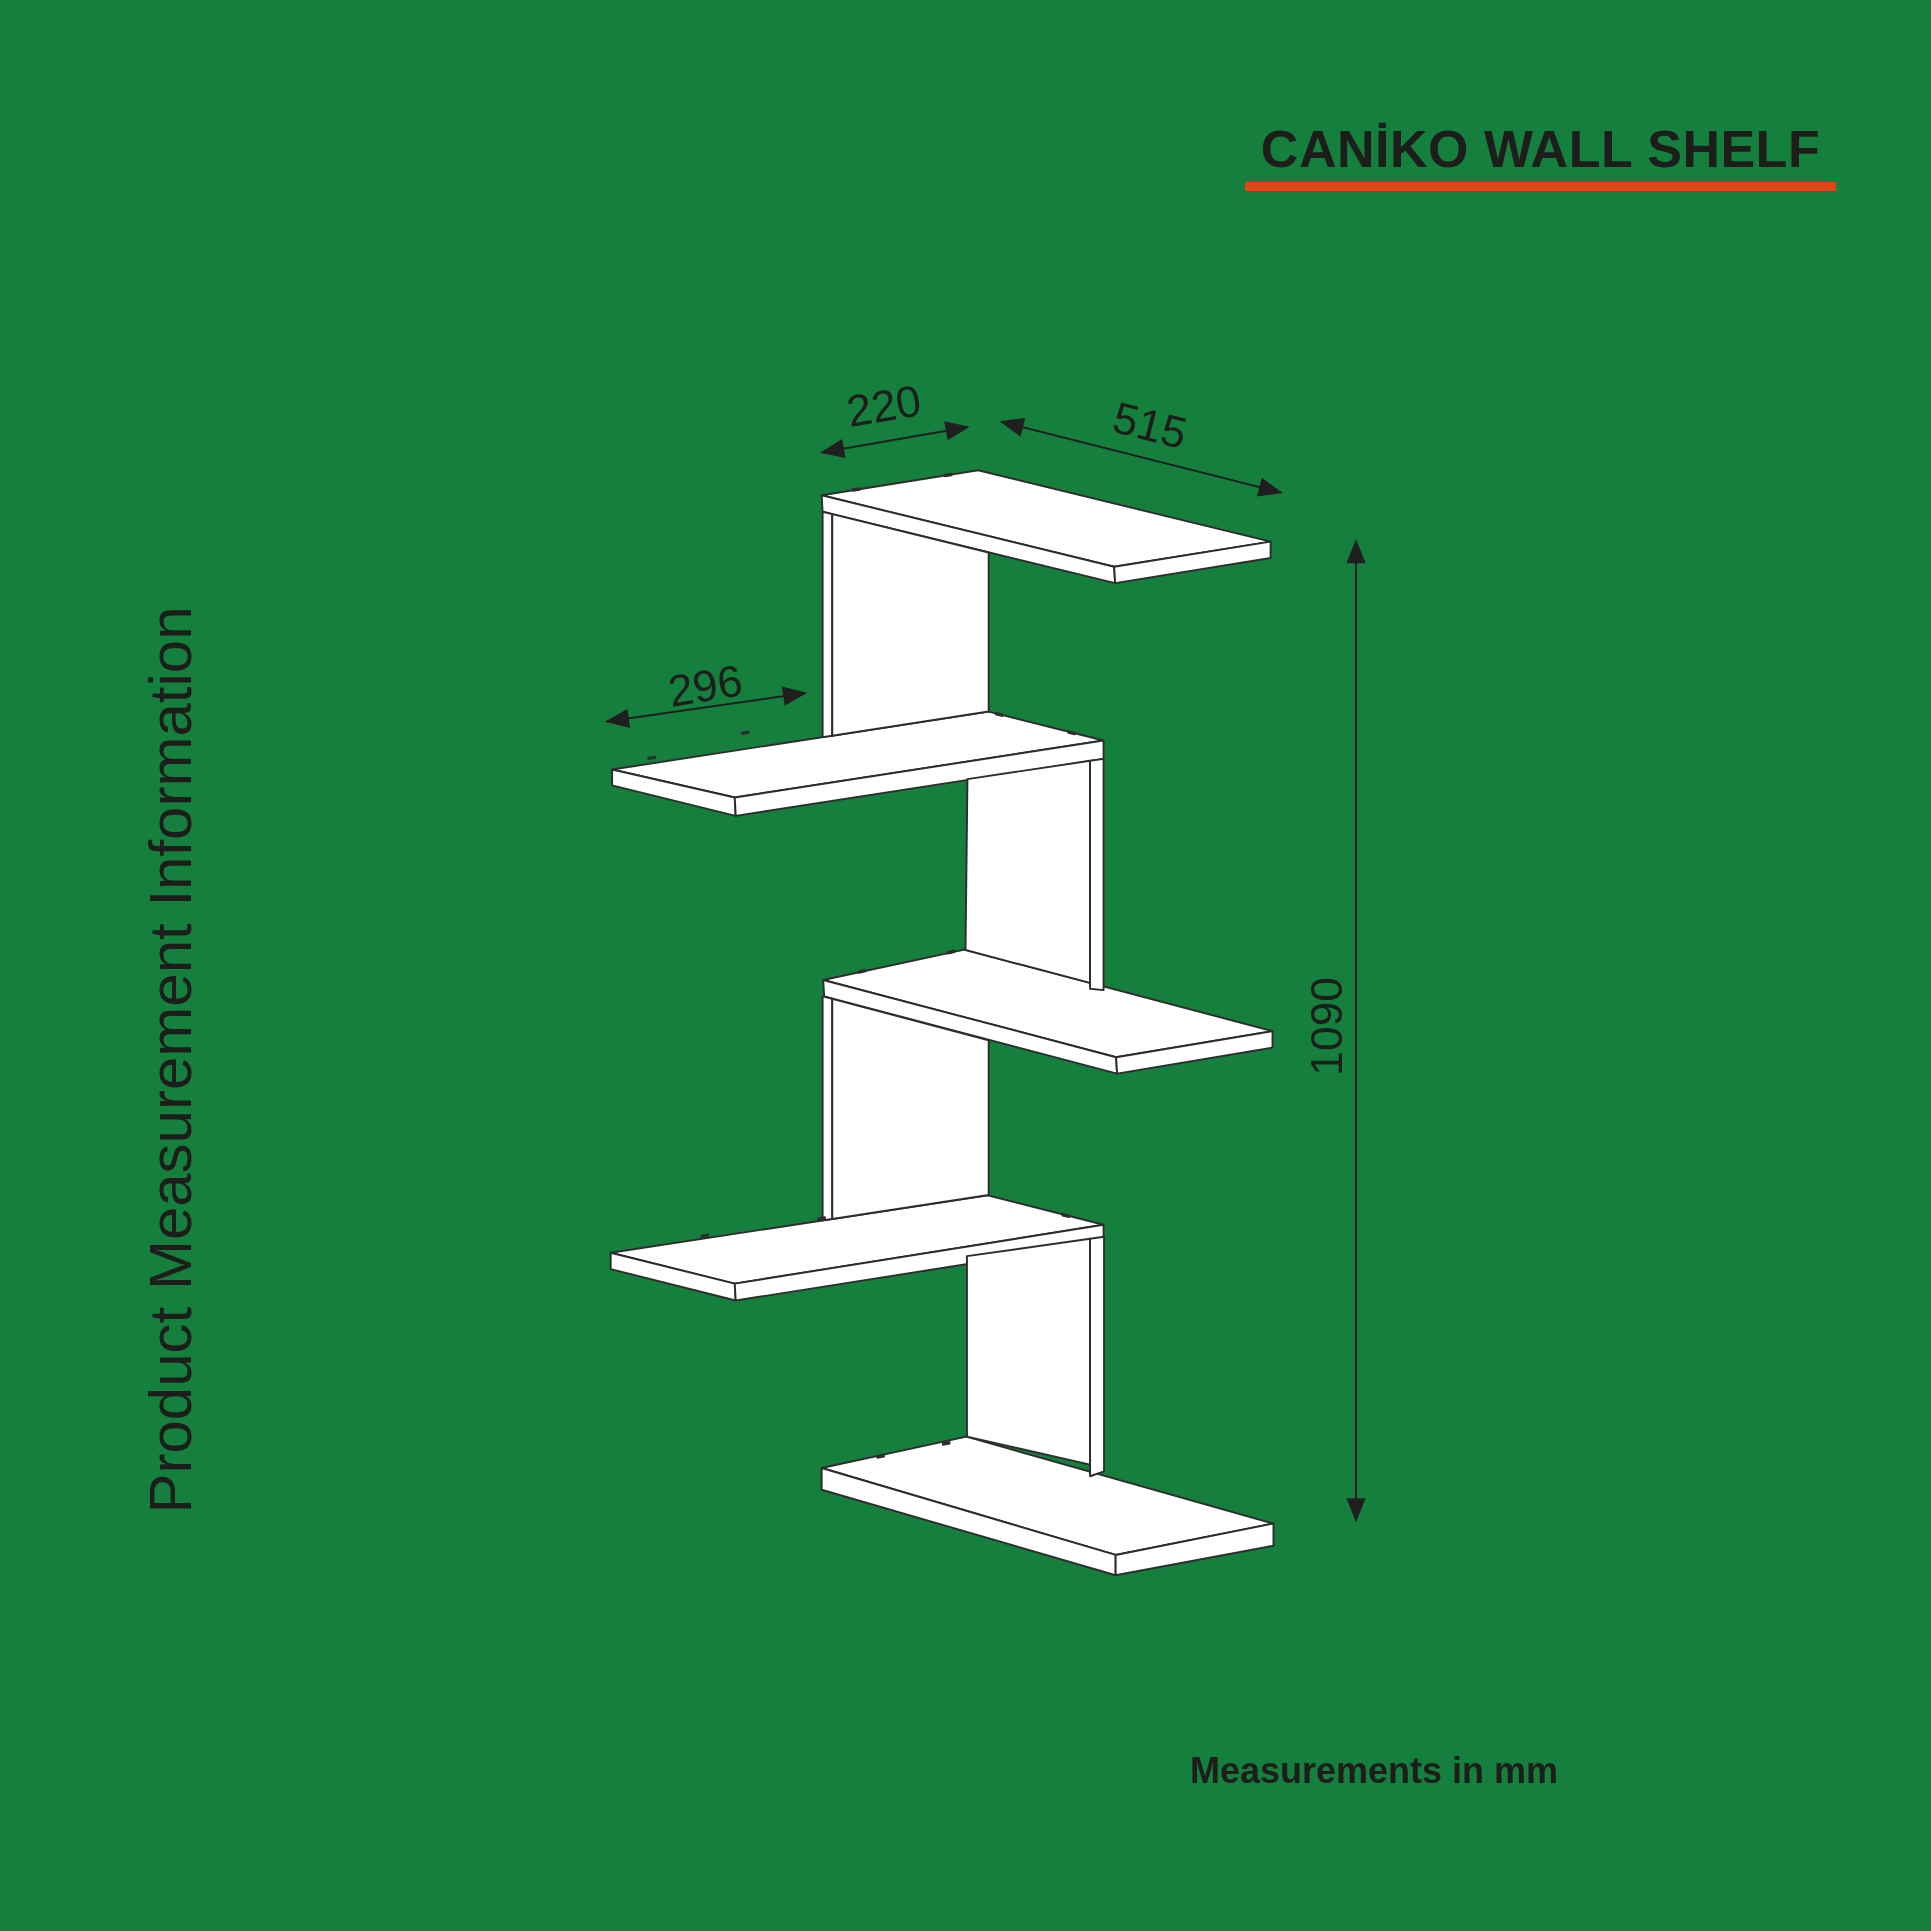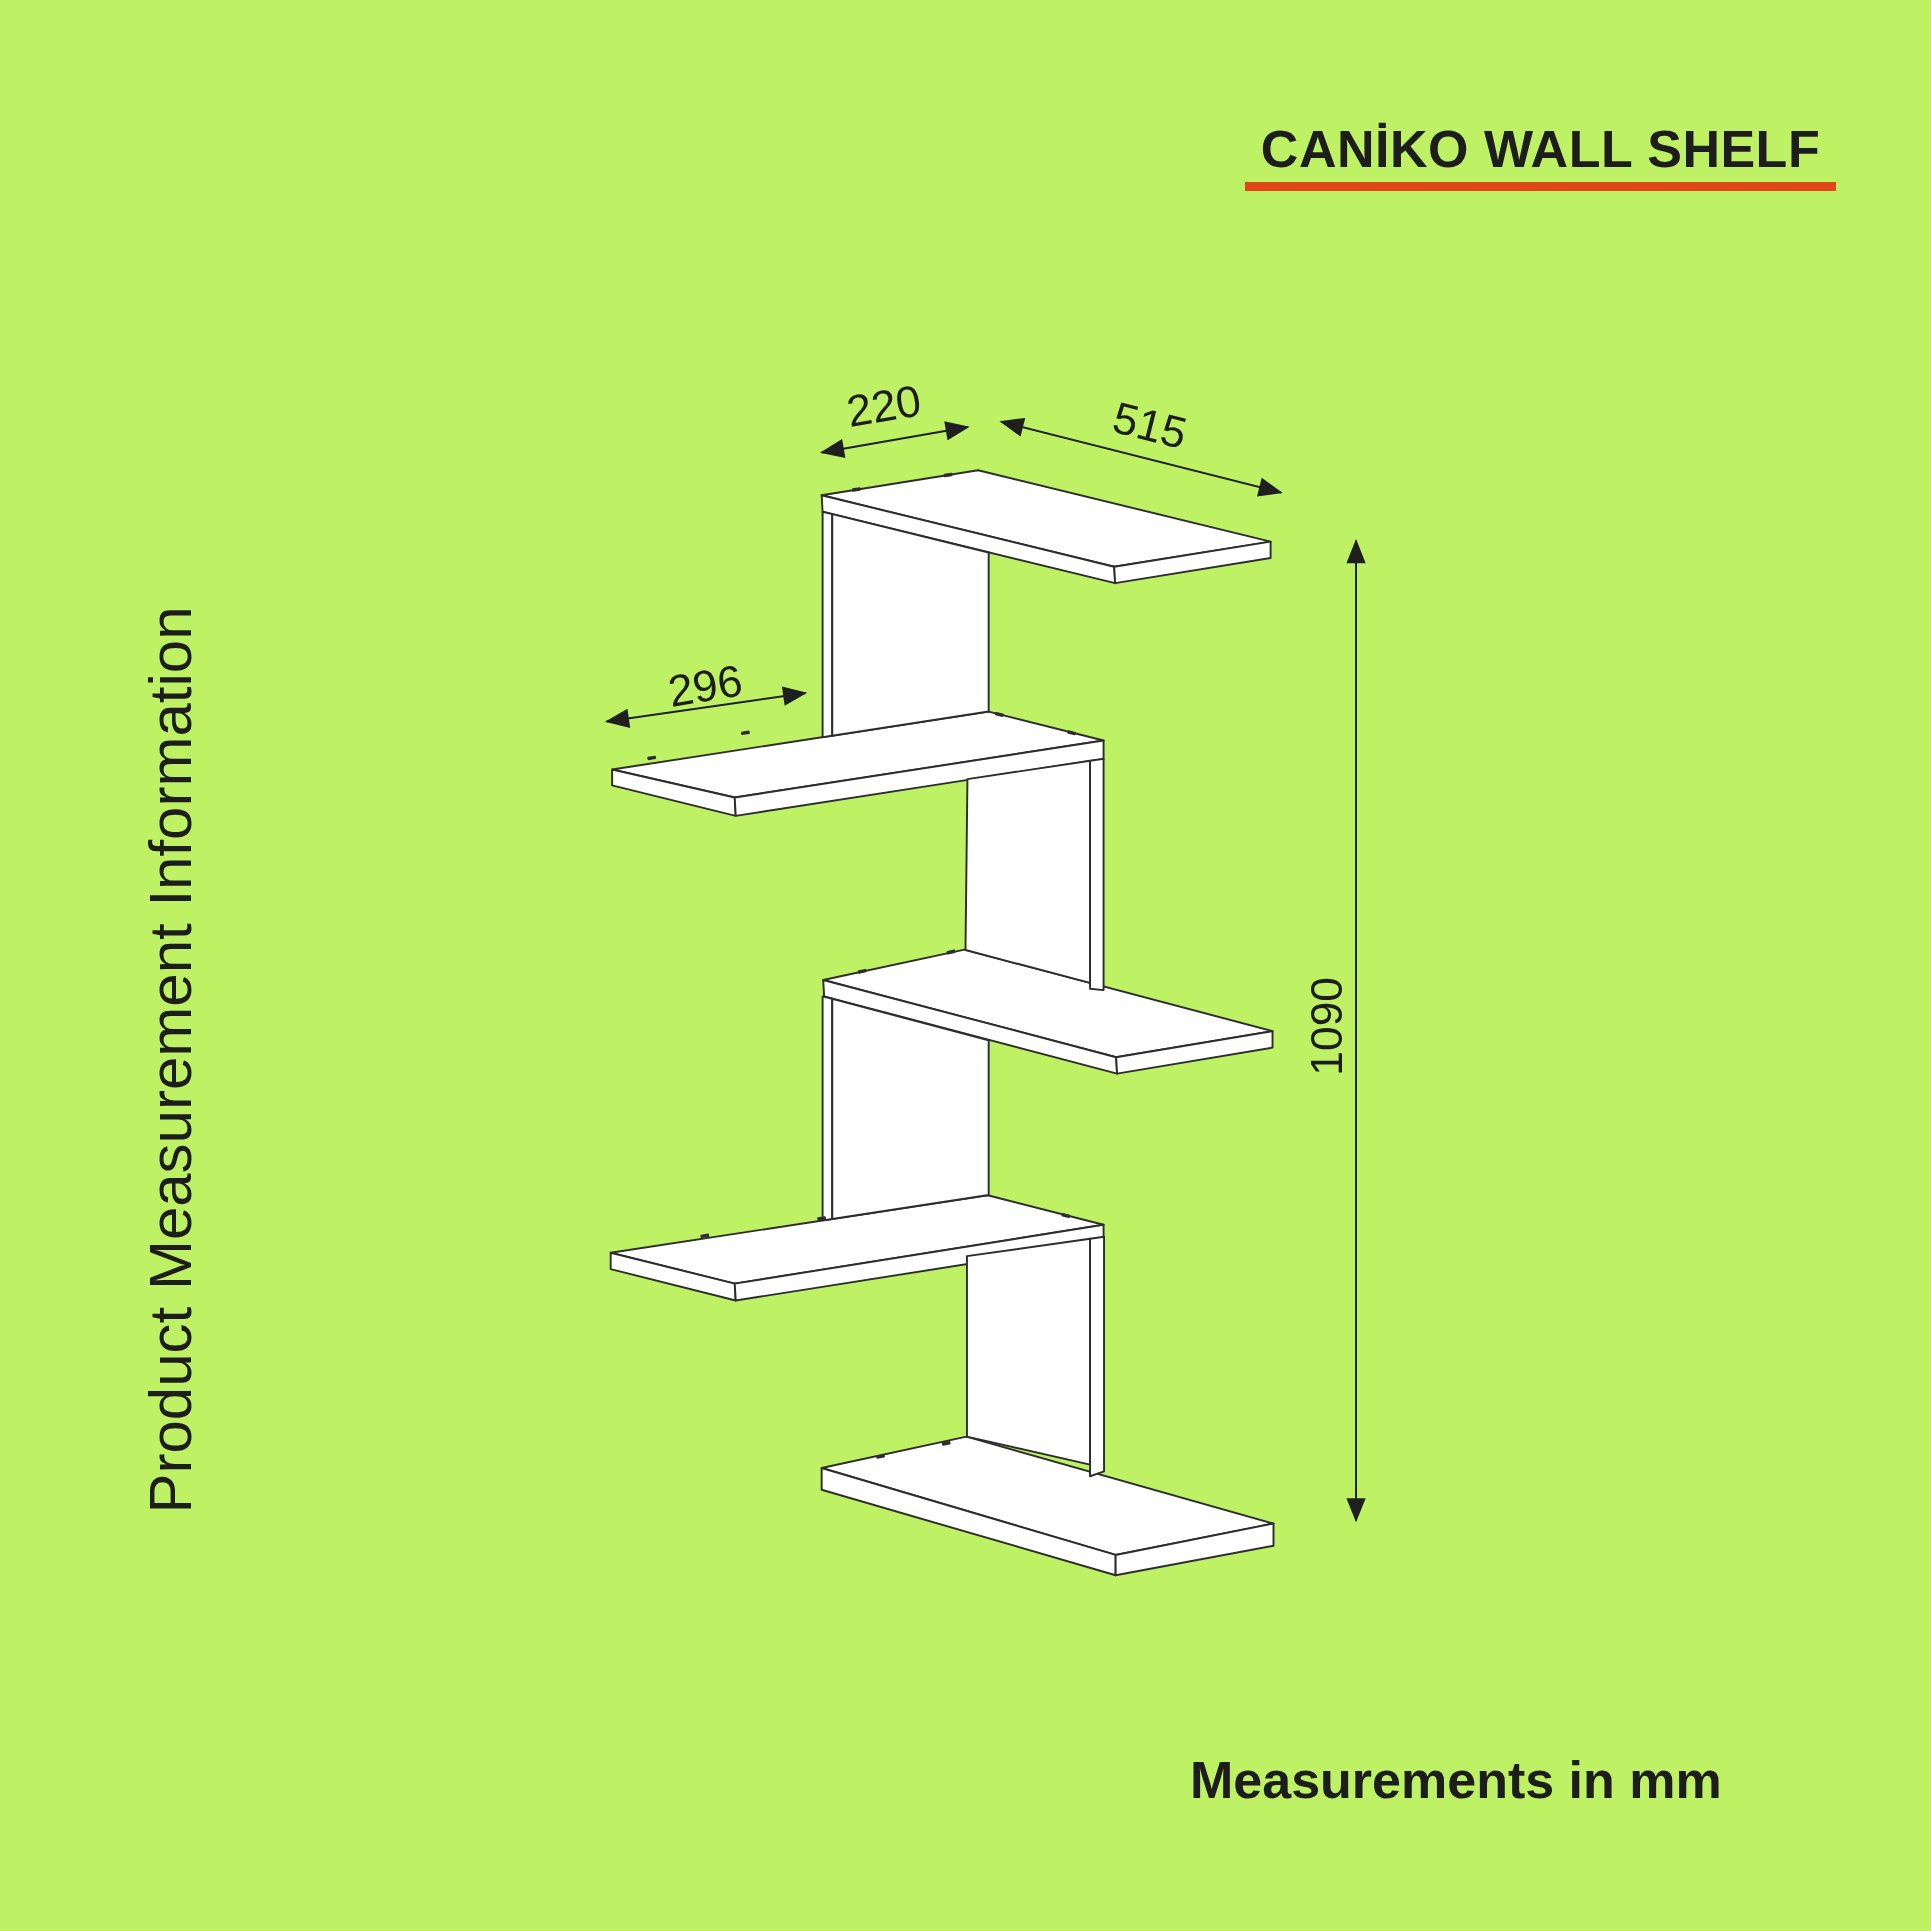--- a/index.html
+++ b/index.html
@@ -1,24 +1,24 @@
 <!DOCTYPE html>
 <html><head>
 <meta charset="utf-8">
 <style>
   html,body{margin:0;padding:0;background:#ffffff;}
-  #page{position:relative;width:1931px;height:1931px;background:#bef264;overflow:hidden;
+  #page{position:relative;width:1931px;height:1931px;background:#15803d;overflow:hidden;
         font-family:"Liberation Sans",sans-serif;color:#1d1d1b;}
   #header{position:absolute;left:1245px;top:122px;width:591px;text-align:center;}
   #page-title{display:block;font-size:52px;font-weight:700;letter-spacing:0.5px;
               line-height:1.05;white-space:nowrap;}
   #accent-rule{margin-top:5.8px;height:8.7px;background:#e04616;width:100%;}
   #side-label{position:absolute;left:170px;top:1060px;transform:translate(-50%,-50%) rotate(-90deg);
               white-space:nowrap;font-size:60px;font-weight:400;color:#1d1d1b;}
-  #footer-note{position:absolute;left:1190px;top:1750px;font-size:52px;font-weight:700;white-space:nowrap;}
+  #footer-note{position:absolute;left:1190px;top:1750px;font-size:36px;font-weight:700;white-space:nowrap;}
   svg{position:absolute;left:0;top:0;}
   .board{fill:#ffffff;stroke:#2d2d2d;stroke-width:2;stroke-linejoin:round;}
   .dim-line{stroke:#1f1f1f;stroke-width:2;fill:none;}
   .dim-text{font-family:"Liberation Sans",sans-serif;font-size:46px;fill:#1d1d1b;}
   .screw{fill:#2d2d2d;}
 </style>
 </head>
 <body>
 
 <div id="page">

